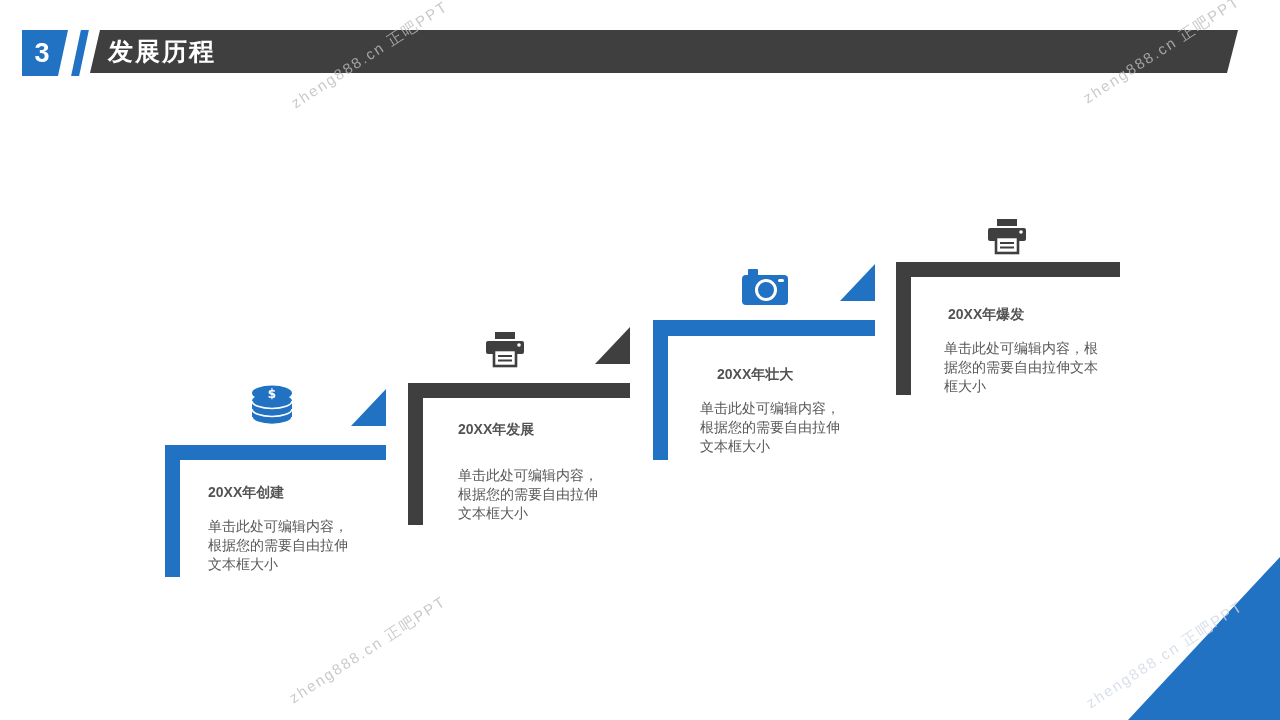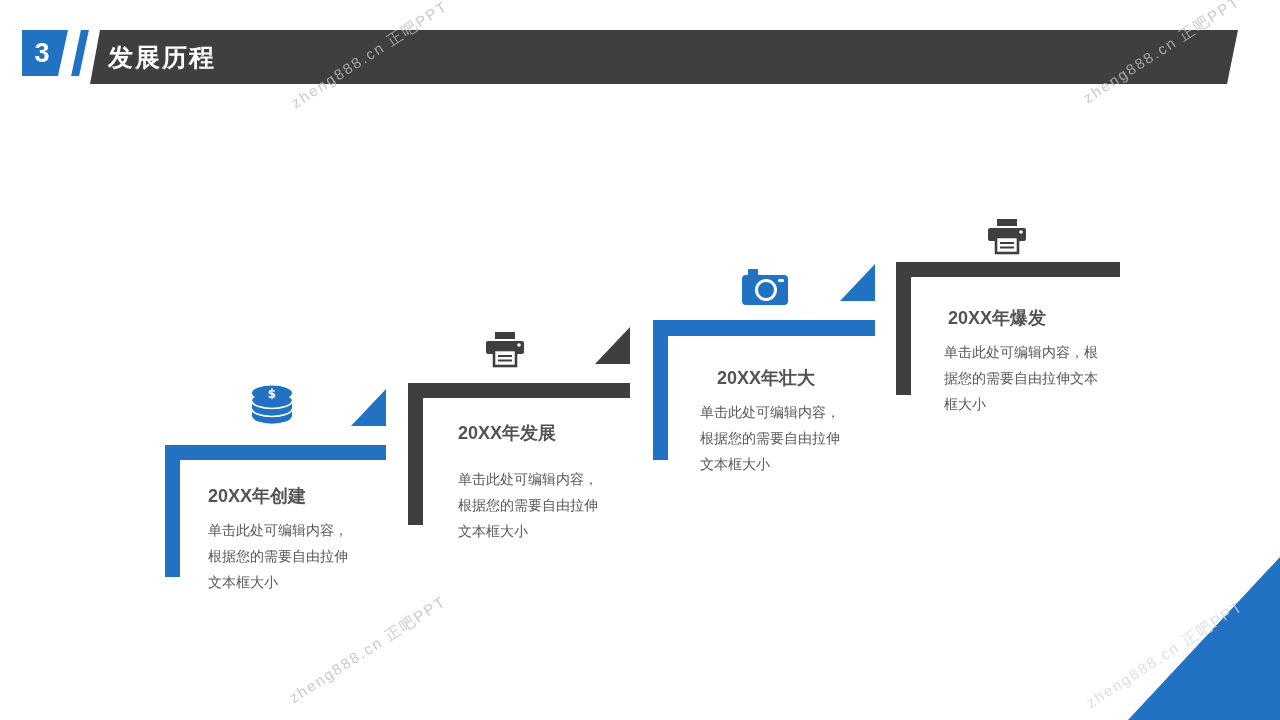--- a/index.html
+++ b/index.html
@@ -14,21 +14,21 @@
 
   
   .header{position:absolute;left:0;top:30px;width:1240px;height:46px;z-index:2;}
   .num-box{position:absolute;left:22px;top:0;width:46px;height:46px;
            background:var(--accent-blue);
            clip-path:polygon(0 0,100% 0,calc(100% - 10px) 100%,0 100%);
            display:flex;align-items:center;justify-content:center;}
   .num-box span{color:#fff;font-size:27px;font-weight:bold;transform:translateX(-3px);}
   .stripe{position:absolute;left:76px;top:0;width:8px;height:46px;
           background:var(--accent-blue);transform:skewX(-12deg);}
-  .hbar-main{position:absolute;left:90px;top:0;width:1148px;height:54px;
+  .hbar-main{position:absolute;left:90px;top:0;width:1148px;height:43px;
              background:var(--dark-gray);
              clip-path:polygon(10px 0,100% 0,calc(100% - 11px) 100%,0 100%);
              display:flex;align-items:center;padding-left:18px;box-sizing:border-box;}
   .hbar-main .title{color:#fff;font-size:25px;font-weight:bold;letter-spacing:2px;}
 
   
   .wm{position:absolute;color:#bdbdbd;opacity:.8;font-size:15px;letter-spacing:2px;
       white-space:nowrap;transform:translate(-50%,-50%) rotate(-33deg);
       pointer-events:none;z-index:6;}
   .wm1{left:370px;top:55px;}
@@ -37,22 +37,22 @@
   .wm4{left:1165px;top:655px;color:#cfd8e6;}
 
   
   .hb,.vb{position:absolute;}
   .c-blue{background:var(--accent-blue);}
   .c-dark{background:var(--dark-gray);}
   .tri{position:absolute;clip-path:polygon(100% 0,100% 100%,0 100%);width:35px;height:37px;}
   .icon{position:absolute;line-height:0;}
   .blue-ic{color:var(--accent-blue);}
   .dark-ic{color:var(--dark-gray);}
-  .step-title{position:absolute;font-size:18px;font-weight:bold;color:#535353;white-space:nowrap;}
-  .step-body{position:absolute;font-size:14px;color:var(--body-text);line-height:26px;}
+  .step-title{position:absolute;font-size:14px;font-weight:bold;color:#535353;white-space:nowrap;}
+  .step-body{position:absolute;font-size:14px;color:var(--body-text);line-height:19px;}
 
   
   .s1-bh{left:165px;top:445px;width:221px;height:15px;}
   .s1-bv{left:165px;top:445px;width:15px;height:132px;}
   .s1-ic{left:249px;top:383px;}
   .s1-tri{left:351px;top:389px;}
   .s1-title{left:208px;top:484px;}
   .s1-body{left:208px;top:517px;width:140px;}
   
   .s2-bh{left:408px;top:383px;width:222px;height:15px;}

